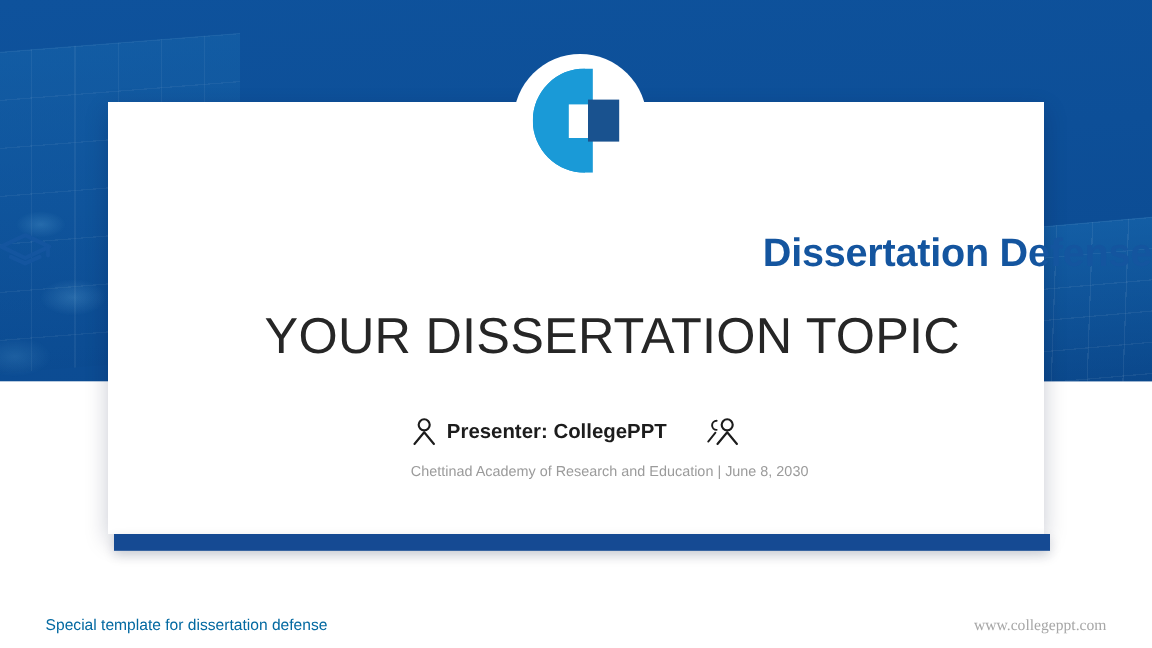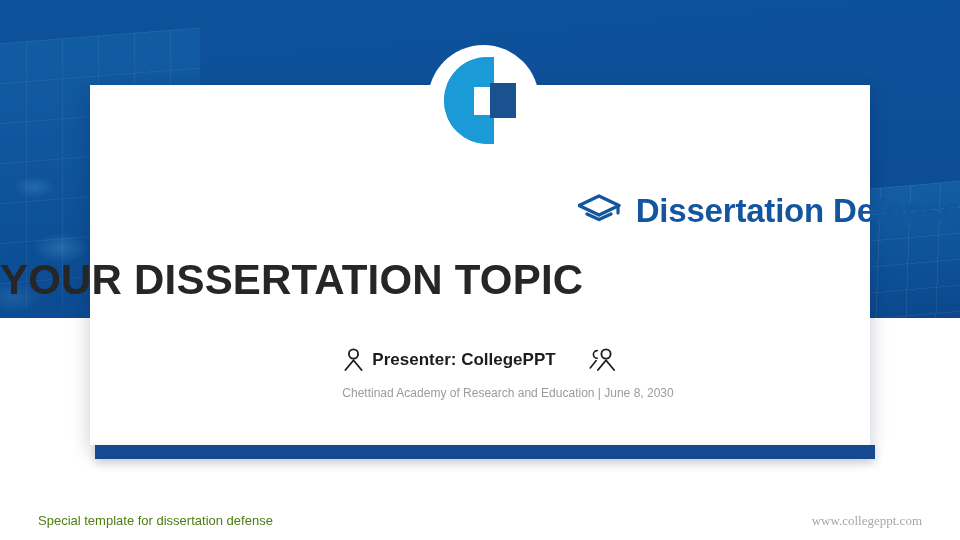--- a/index.html
+++ b/index.html
@@ -171,21 +171,21 @@
   }
 
   
   .brandline {
     position: absolute;
     left: 0;
     top: 192px;
     width: 960px;
     display: flex;
     align-items: center;
-    justify-content: flex-end;
+    justify-content: space-between;
     gap: 14px;
   }
 
   .cap-icon {
     display: block;
     width: 44px;
     height: 34px;
   }
 
   .brandline-text {
@@ -194,23 +194,23 @@
     color: #14559f;
     letter-spacing: -0.2px;
     white-space: nowrap;
   }
 
   .headline {
     position: absolute;
     left: 0;
     top: 256px;
     width: 800px;
-    text-align: left;
+    text-align: right;
     font-size: 42px;
-    font-weight: bold;
+    font-weight: normal;
     color: #262626;
     letter-spacing: 0.2px;
     white-space: nowrap;
   }
 
   
   .people-row {
     position: absolute;
     left: 0;
     top: 348px;
@@ -255,21 +255,21 @@
     white-space: nowrap;
     margin-left: 28px;
   }
 
   
   .footer-left {
     position: absolute;
     left: 38px;
     top: 513px;
     font-size: 13px;
-    color: #4d7c0f;
+    color: #0369a1;
     white-space: nowrap;
   }
 
   .footer-right {
     position: absolute;
     right: 38px;
     top: 513px;
     font-size: 13px;
     color: #a7a7a7;
     white-space: nowrap;

